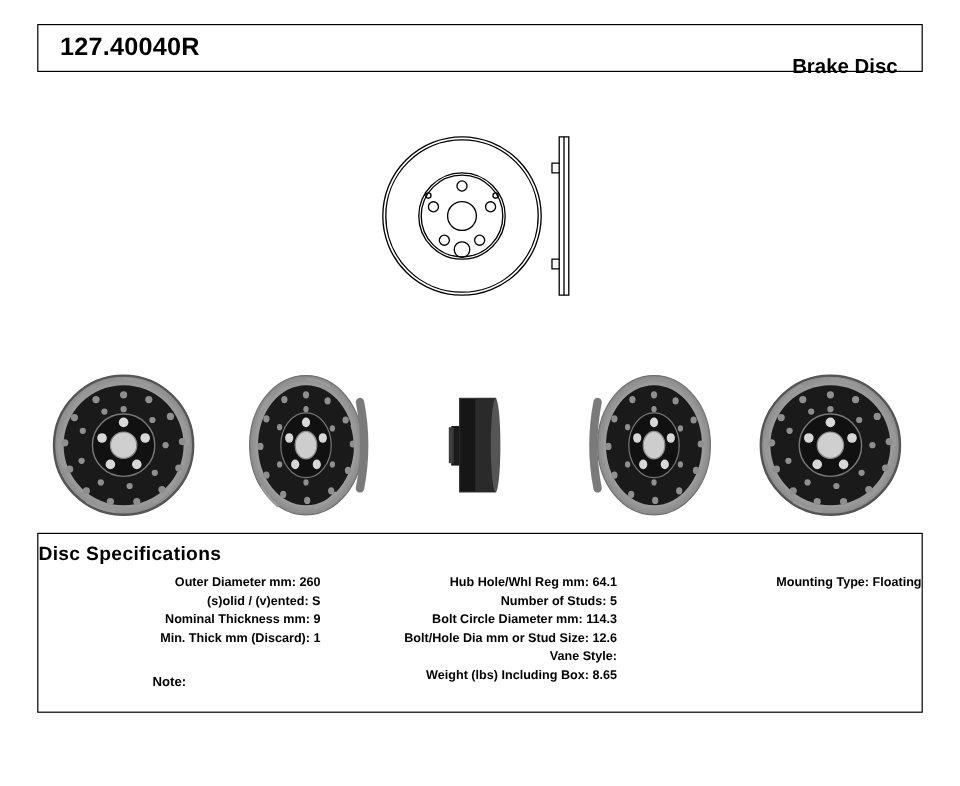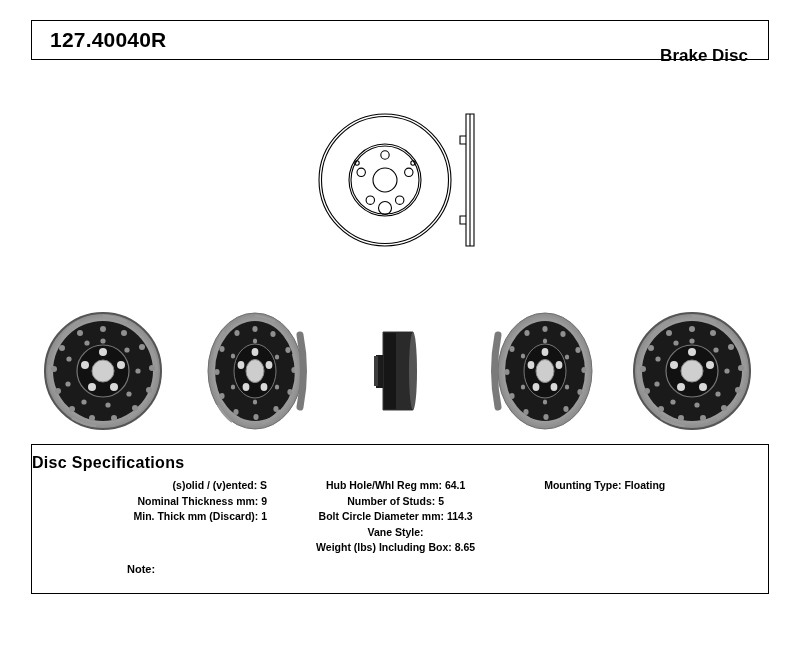--- a/index.html
+++ b/index.html
@@ -92,22 +92,22 @@
     position: absolute;
     left: 0;
     top: 33px;
     width: 100%;
     display: flex;
   }
   .spec-col {
     box-sizing: border-box;
   }
   .spec-col.col-a { width: 33.3%; padding-right: 10px; text-align: right; }
-  .spec-col.col-b { width: 33.3%; padding-right: 8px; text-align: center; }
-  .spec-col.col-c { width: 33.4%; padding-left: 22px; text-align: left; }
+  .spec-col.col-b { width: 33.3%; padding-right: 8px; text-align: right; }
+  .spec-col.col-c { width: 33.4%; padding-left: 22px; text-align: right; }
   .spec-row {
     font-size: 10.5px;
     font-weight: bold;
     line-height: 15.5px;
     white-space: nowrap;
   }
   .note {
     position: absolute;
     left: 95px;
     bottom: 18px;
@@ -353,28 +353,30 @@
           <path d="M 651 277 A 55 55 0 0 1 669 261"></path>
         </g>
       </g>
     </svg>
   </div>
 
   <div class="spec-box">
     <div class="spec-title">Disc Specifications</div>
     <div class="spec-cols">
       <div class="spec-col col-a">
+        <div class="spec-row">Outer Diameter mm:  260</div>
         <div class="spec-row">(s)olid / (v)ented:  S</div>
         <div class="spec-row">Nominal Thickness mm:  9</div>
         <div class="spec-row">Min. Thick mm (Discard):  1</div>
       </div>
       <div class="spec-col col-b">
         <div class="spec-row">Hub Hole/Whl Reg mm:  64.1</div>
         <div class="spec-row">Number of Studs:  5</div>
         <div class="spec-row">Bolt Circle Diameter mm:  114.3</div>
+        <div class="spec-row">Bolt/Hole Dia mm or Stud Size:  12.6</div>
         <div class="spec-row">Vane Style:</div>
         <div class="spec-row">Weight (lbs) Including Box:  8.65</div>
       </div>
       <div class="spec-col col-c">
         <div class="spec-row">Mounting Type:  Floating</div>
       </div>
     </div>
     <div class="note">Note:</div>
   </div>
 

